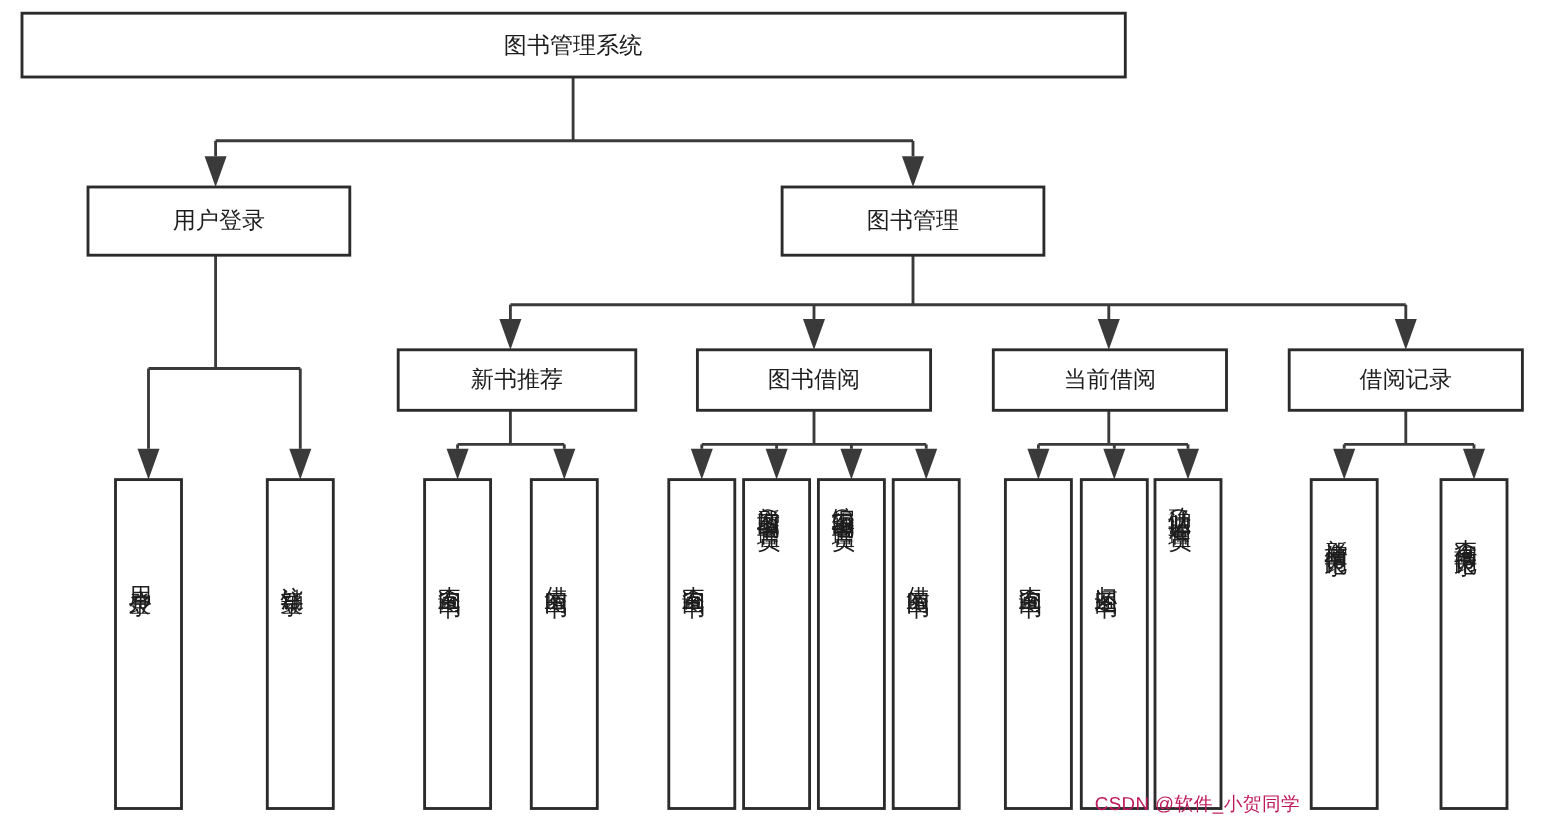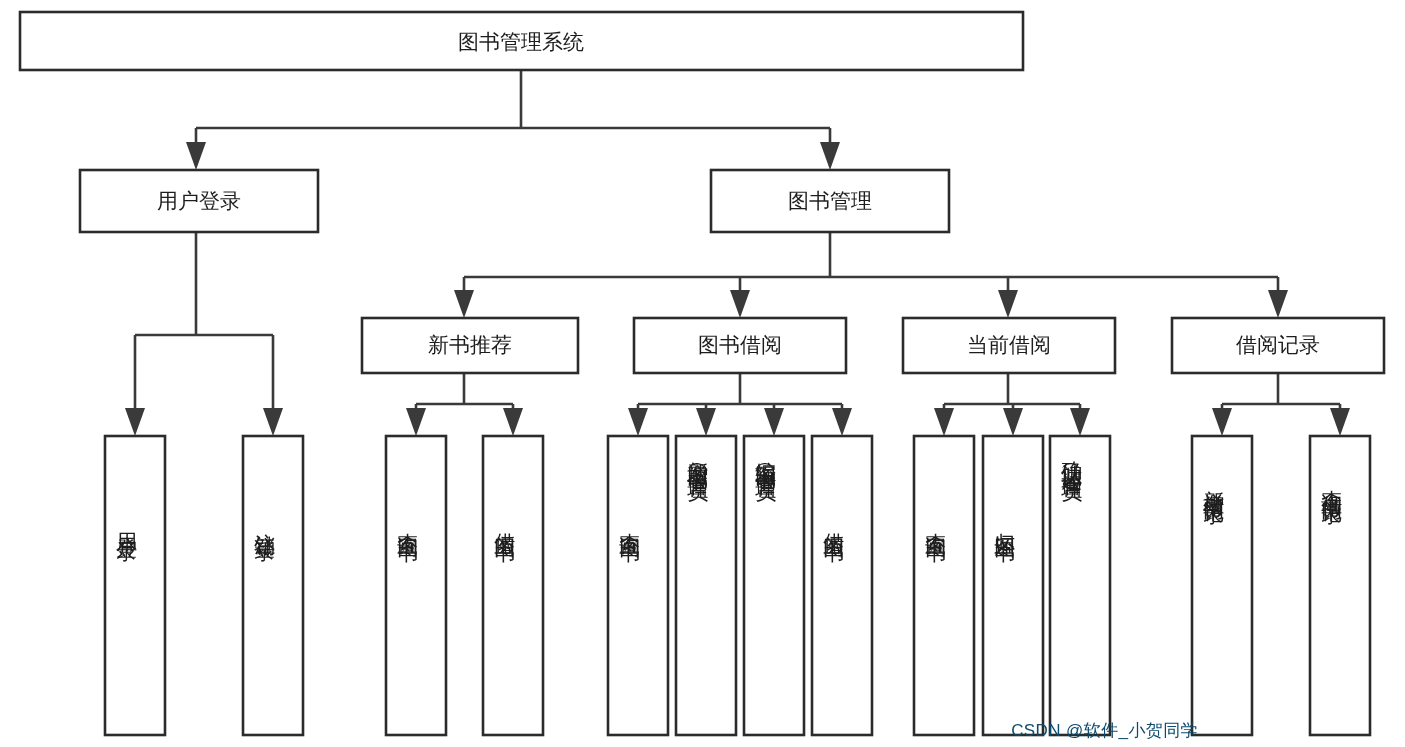--- a/index.html
+++ b/index.html
@@ -54,25 +54,25 @@
     font-size: 21px;
     fill: #1d1d1d;
     writing-mode: vertical-rl;
     text-orientation: upright;
     letter-spacing: 3px;
     dominant-baseline: hanging;
     text-anchor: start;
   }
   .watermark {
     position: absolute;
-    right: 8px;
+    right: 24px;
     bottom: 5px;
     font-family: "Liberation Sans", sans-serif;
     font-size: 17px;
-    color: #0c4a6e;
+    color: #be185d;
     white-space: nowrap;
     letter-spacing: 0.4px;
     pointer-events: none;
   }
 </style>
 </head>
 <body>
 
 <div id="diagram-root">
 

